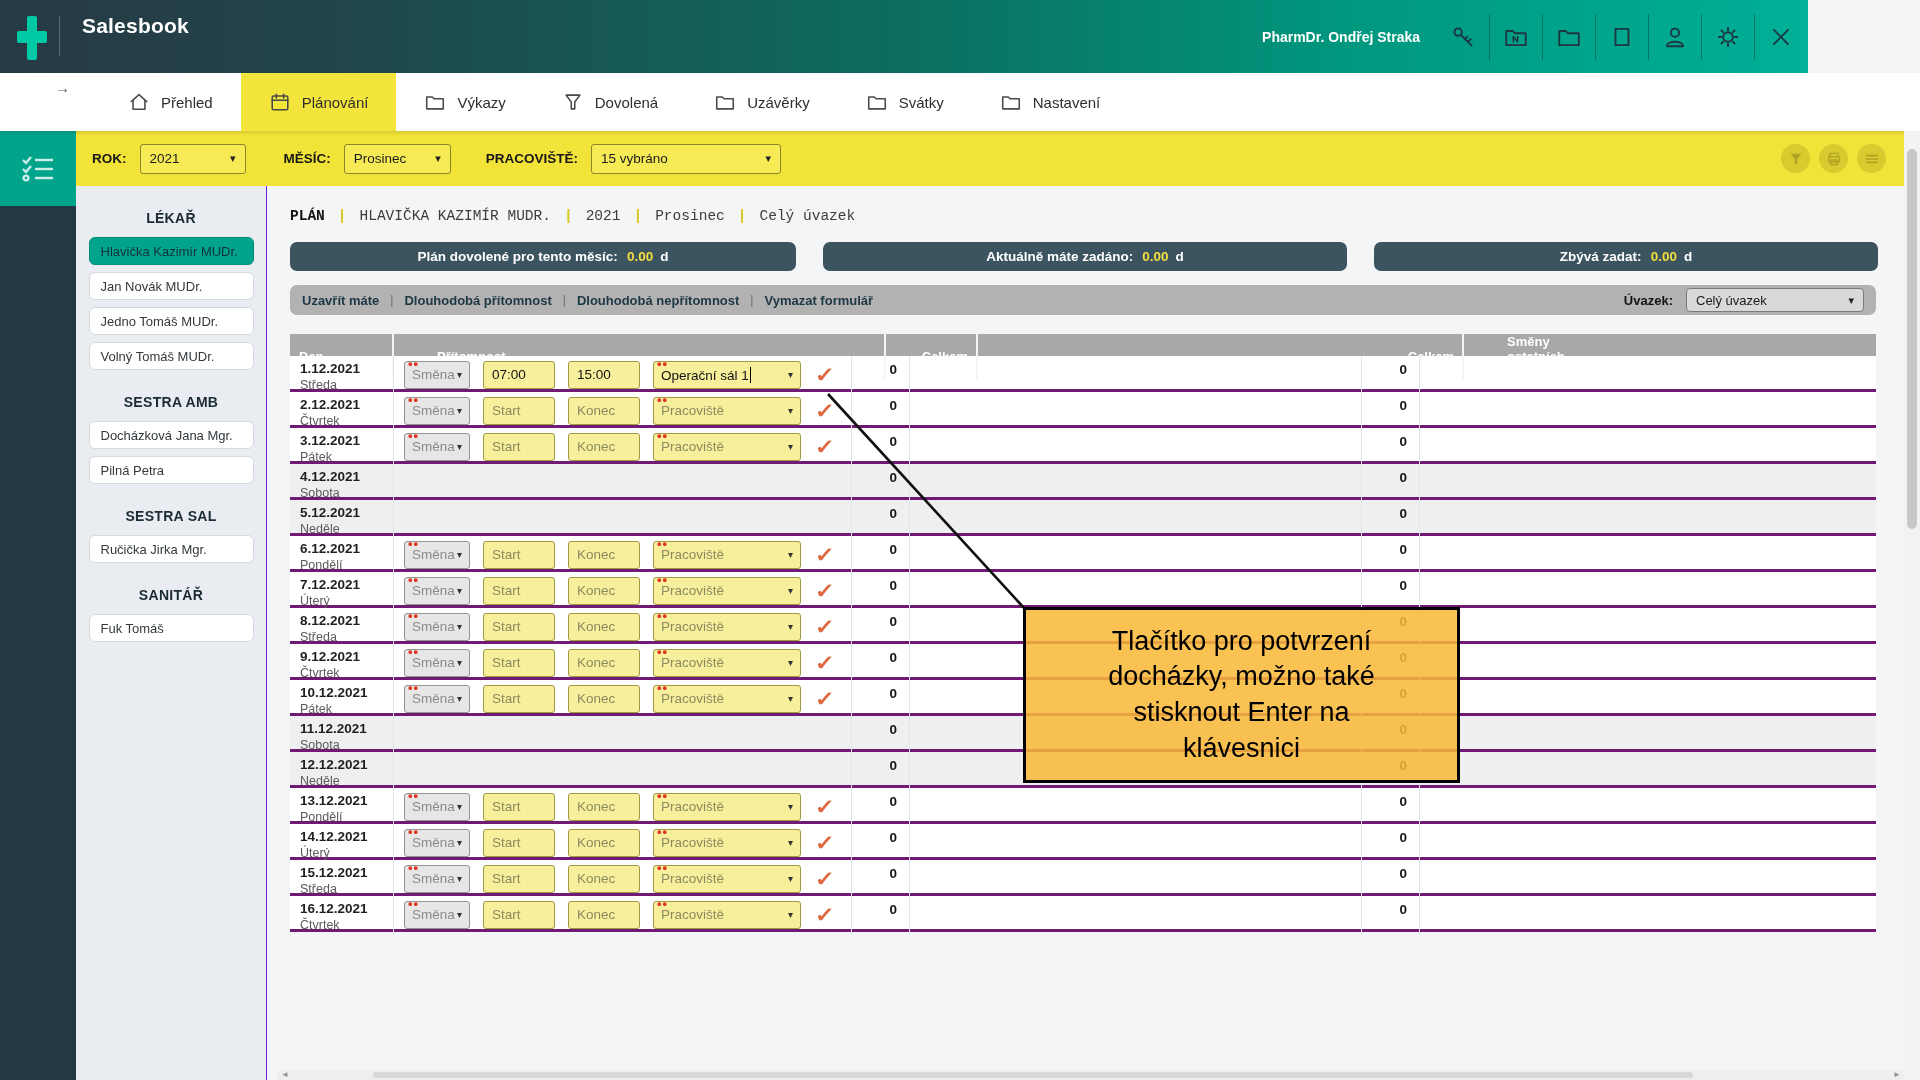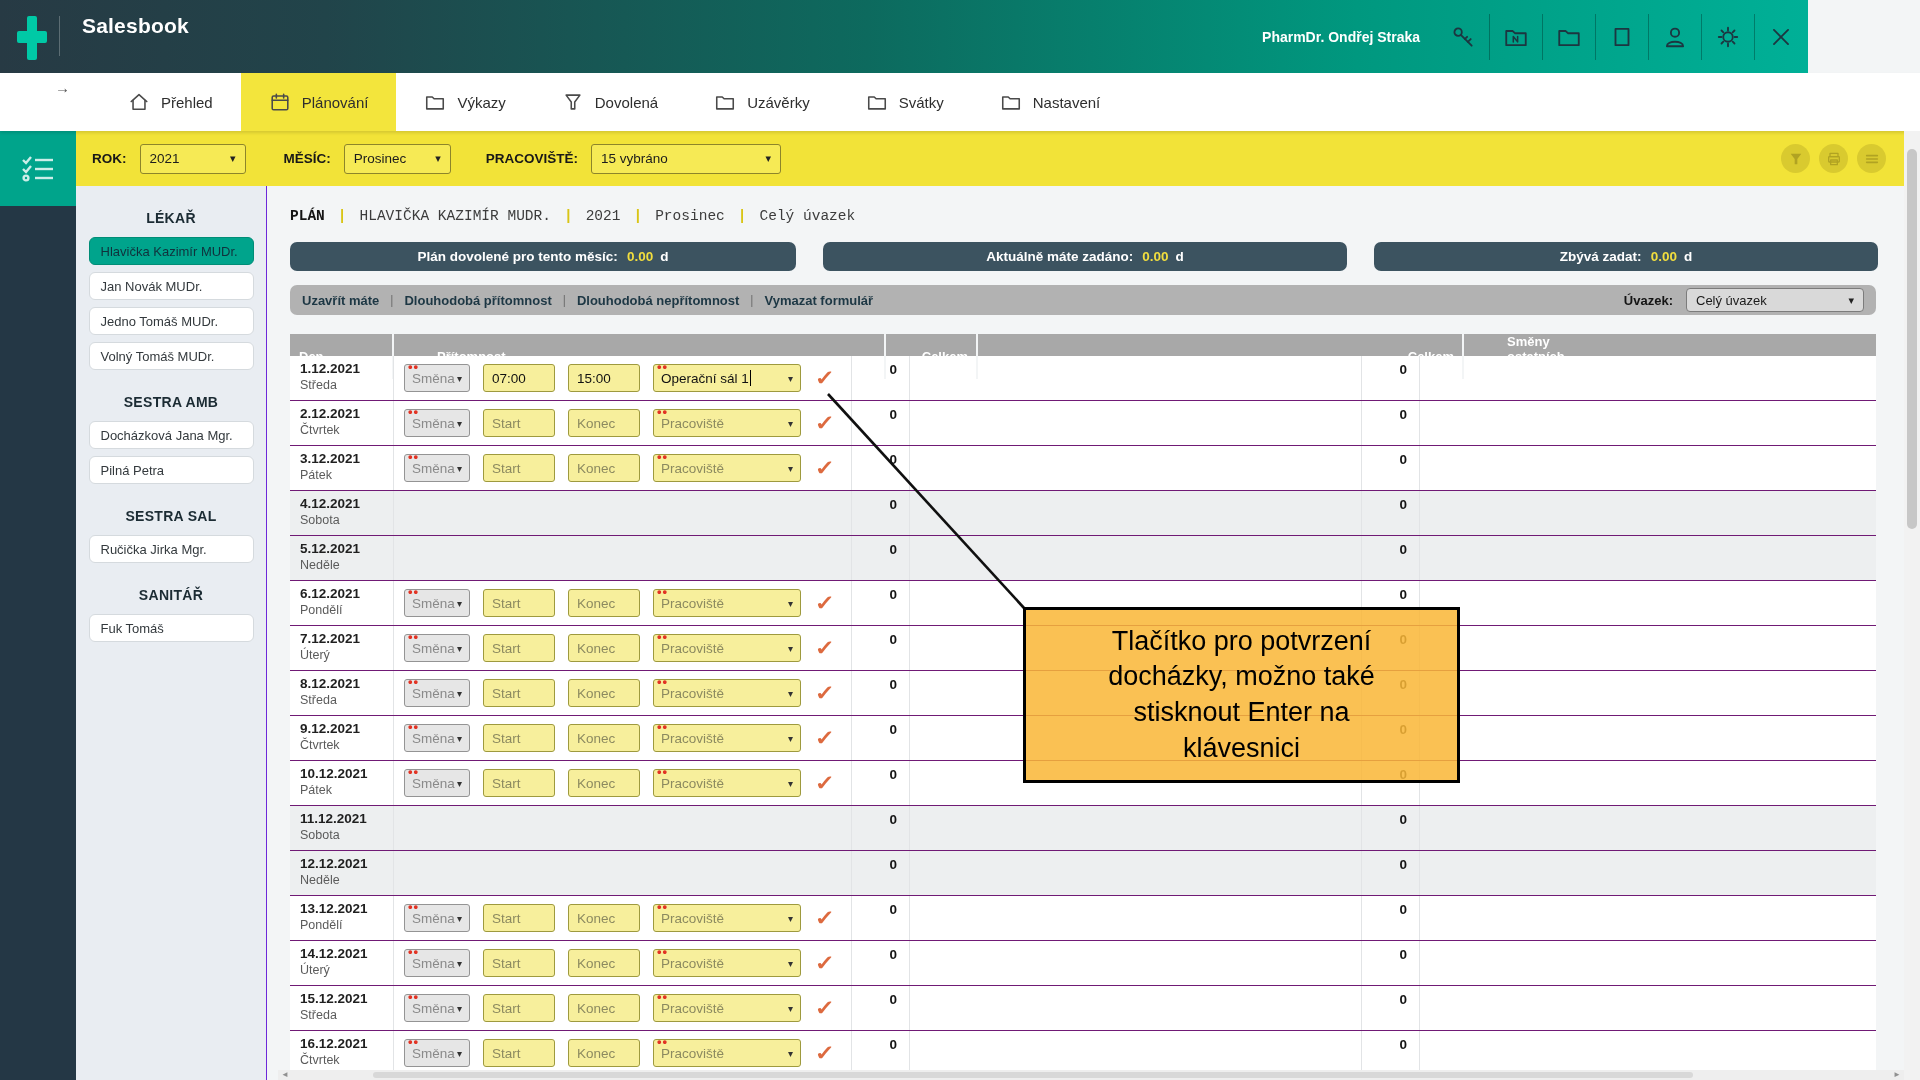--- a/index.html
+++ b/index.html
@@ -85,22 +85,22 @@
                font-size:13px; color:#1a1a1a; cursor:pointer; }
 
   
   .grid { width:1586px; margin:19px 0 0 23px; }
   .grid-header { display:grid; grid-template-columns:104px 458px 58px 452px 58px 1fr; height:22px;
                  background:#a8a8a8;gap:34px; }
   .gh-cell { color:#fff; font-size:13px; font-weight:bold; display:flex; align-items:center;
              padding-left:9px; border-right:2px solid #f3f5f6; }
   .gh-cell:last-child { border-right:none; }
   .gh-celkem { justify-content:flex-end; padding-right:8px; }
-  .grid-row { display:grid; grid-template-columns:104px 458px 58px 452px 58px 1fr; height:45px;
-              background:#fff; border-bottom:1px solid #701a75; }
+  .grid-row { display:grid; grid-template-columns:104px 458px 58px 452px 58px 1fr; height:36px;
+              background:#fff; border-bottom:3px solid #701a75; }
   .grid-row.weekend { background:#edeff0; }
   .g-cell { border-right:1px solid #e2e4e6; position:relative; }
   .g-cell:last-child { border-right:none; }
   .cell-den { padding:5px 0 0 10px; line-height:1.25; }
   .den-date { font-size:13.5px; font-weight:bold; color:#1f1f1f; }
   .den-day { font-size:12.5px; color:#5b5b5b; }
   .cell-prit { display:flex; align-items:center; padding-left:10px; gap:13px; }
   .ctl { position:relative; height:28px; border-radius:3px; font-size:13.5px; }
   .sel-gray { width:66px; background:#e6e6e6; border:1px solid #949494; color:#8a8a8a;
               display:flex; align-items:center; justify-content:space-between; padding:0 7px; cursor:pointer; }

